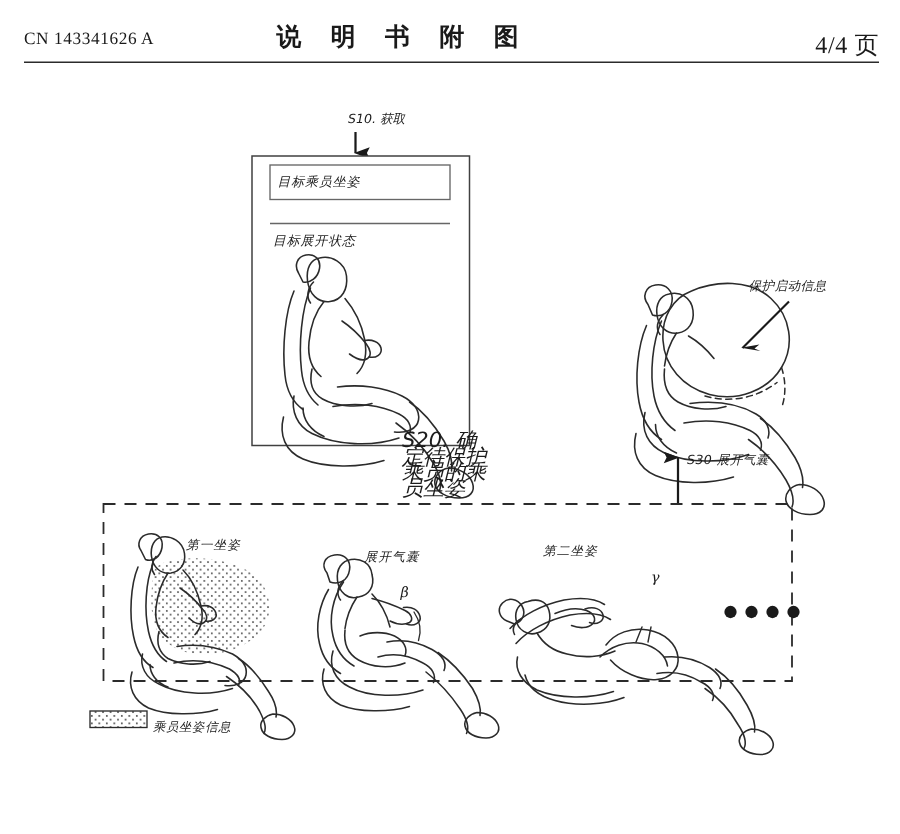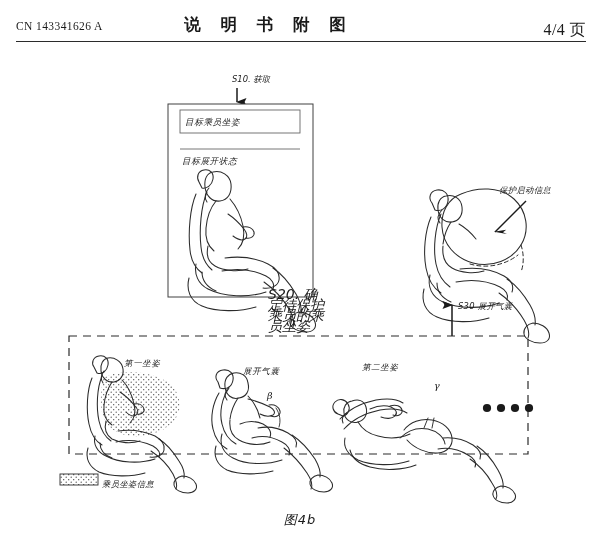--- a/index.html
+++ b/index.html
@@ -416,15 +416,14 @@
   <div class="cap" id="label-posture-2">展开气囊</div>
 
   <div class="cap" id="label-posture-3">第二坐姿</div>
 
   <div class="angle" id="angle-beta">β</div>
 
   <div class="angle" id="angle-gamma">γ</div>
 
   <div class="cap" id="legend-label">乘员坐姿信息</div>
 
-  <div class="cap" id="figure-caption">图4b</div>
 
 </div>
 
 </body></html>

